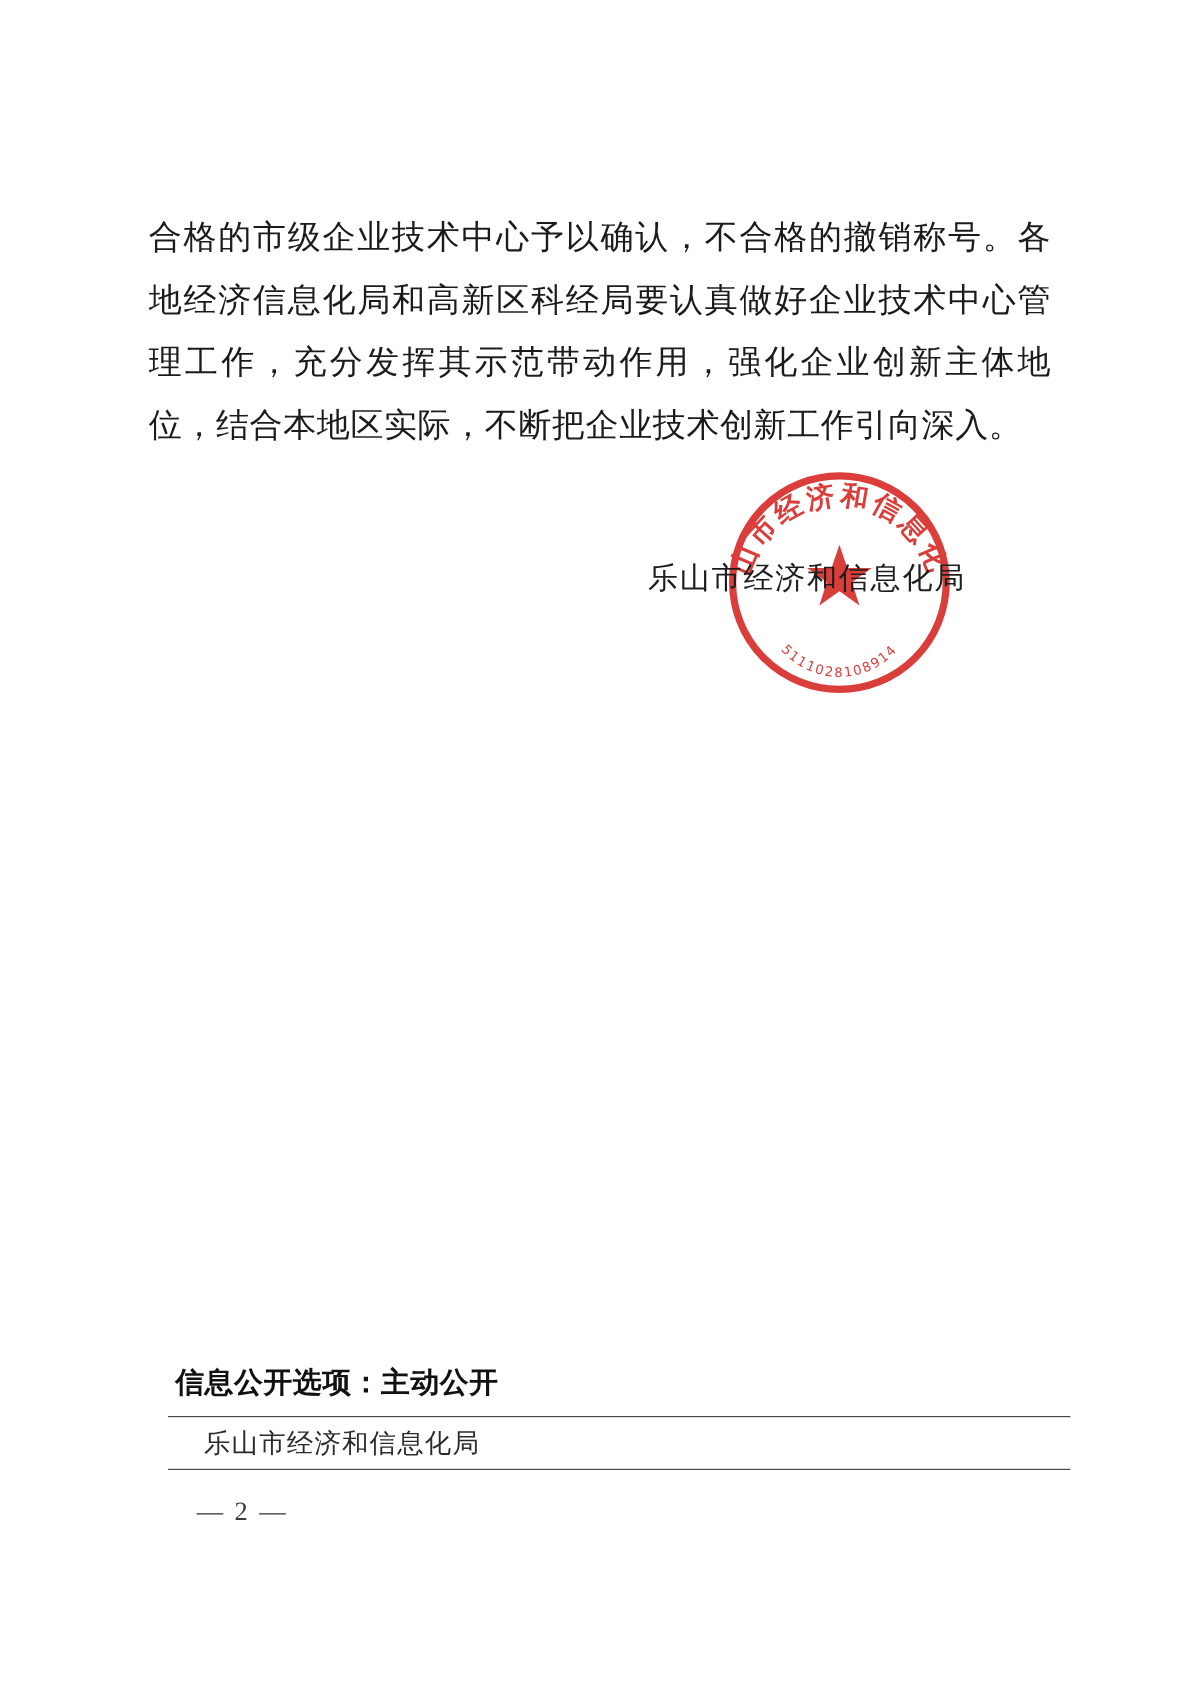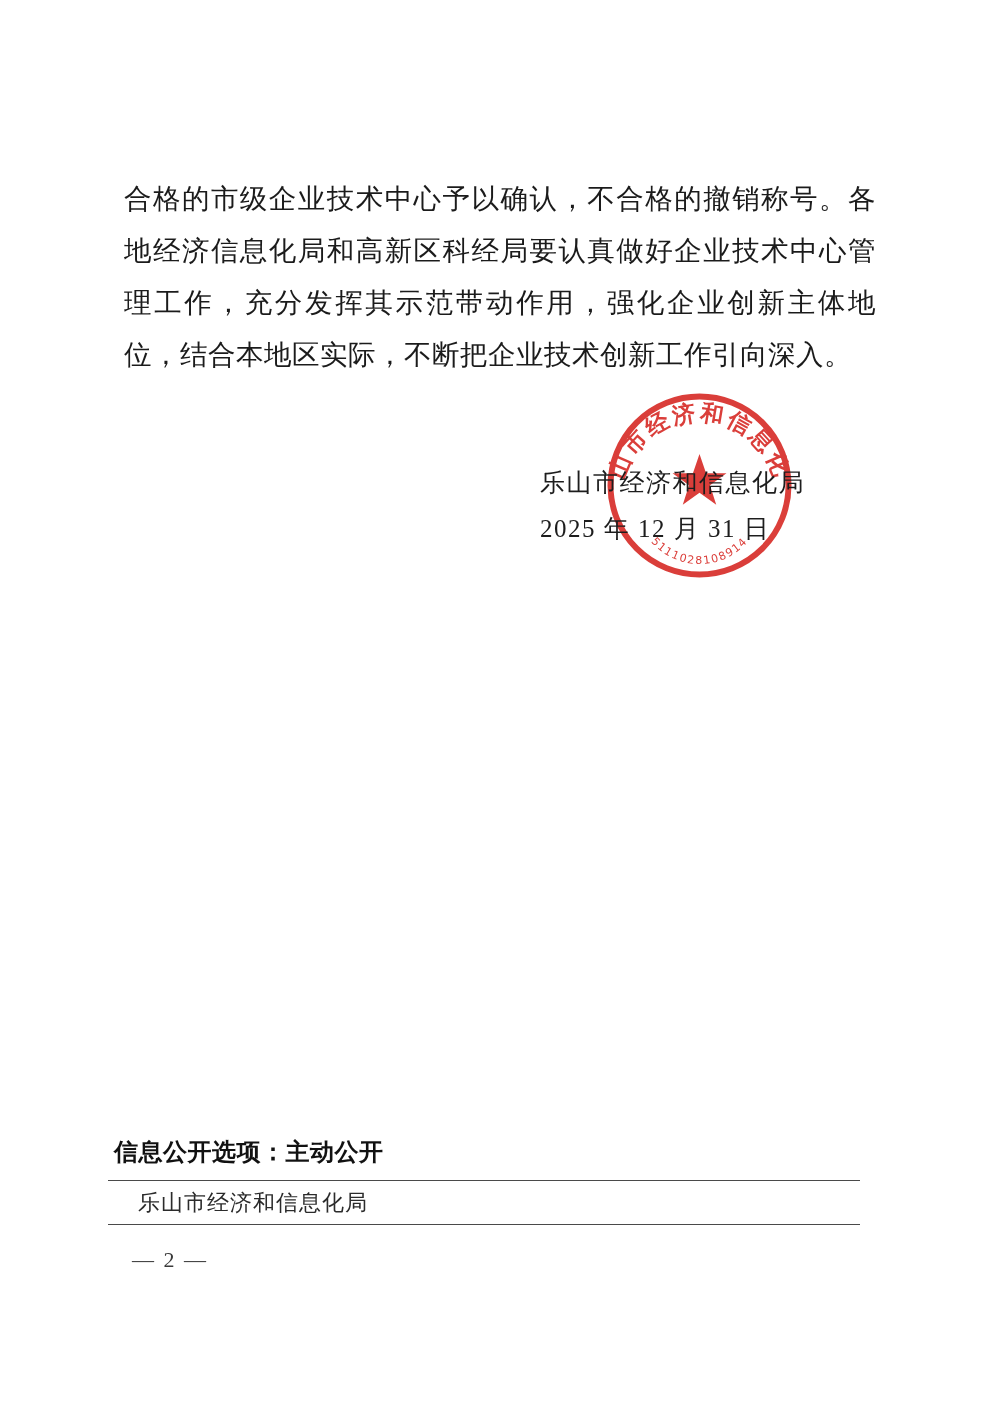--- a/index.html
+++ b/index.html
@@ -54,21 +54,21 @@
     top: 378px;
     width: 215px;
     height: 215px;
     pointer-events: none;
   }
   .seal svg {
     display: block;
   }
   .footer {
     position: absolute;
-    left: 108px;
+    left: 140px;
     top: 1136px;
     width: 752px;
   }
   .disclosure {
     font-family: "DejaVu Sans", "Liberation Sans", sans-serif;
     font-size: 24px;
     font-weight: bold;
     color: #111111;
     letter-spacing: 0.5px;
     margin: 0 0 12px 6px;
@@ -128,21 +128,20 @@
         </text>
         <g transform="translate(107.5,104) scale(1.08)">
           <polygon fill="#d6241f" points="0,-26 6.1,-8.0 25.0,-8.0 9.7,3.0 15.5,21.0 0,10.0 -15.5,21.0 -9.7,3.0 -25.0,-8.0 -6.1,-8.0"></polygon>
         </g>
       </g>
     </svg>
   </div>
 
   <div class="signature-block">
     <div class="sig-line">乐山市经济和信息化局</div>
-    <div class="sig-line">2025 年 12 月 31 日</div>
   </div>
 
   <div class="footer">
     <div class="disclosure">信息公开选项：主动公开</div>
     <hr class="rule">
     <div class="footer-row">
       <span>乐山市经济和信息化局</span>
     </div>
     <hr class="rule-thin">
     <div class="page-number">— 2 —</div>

